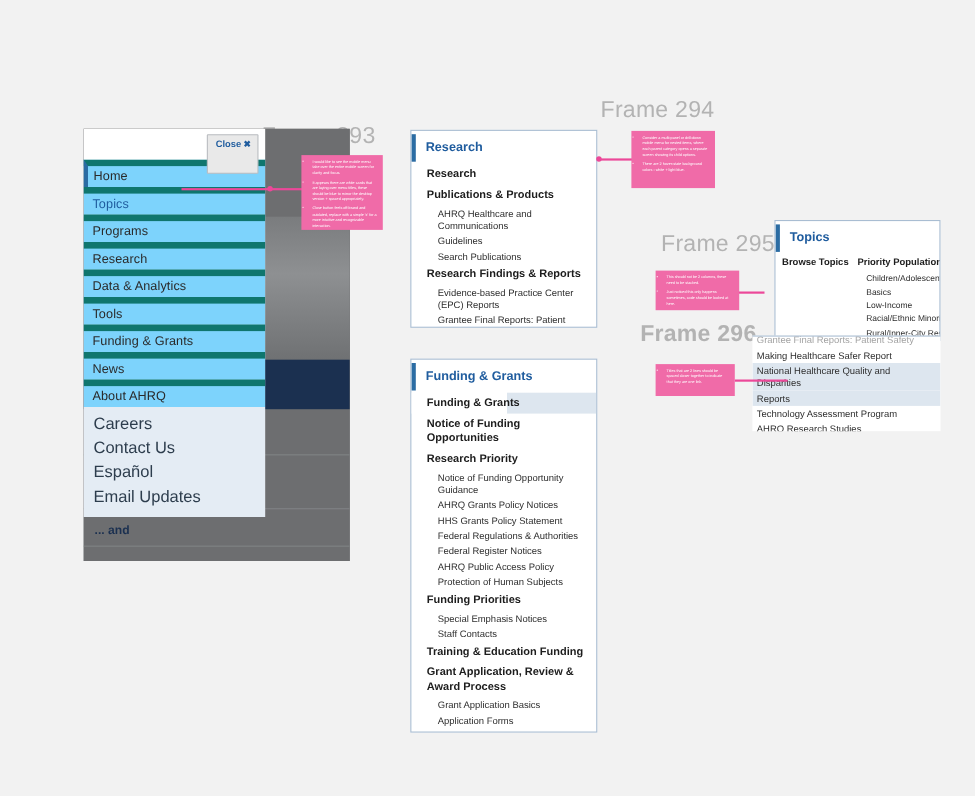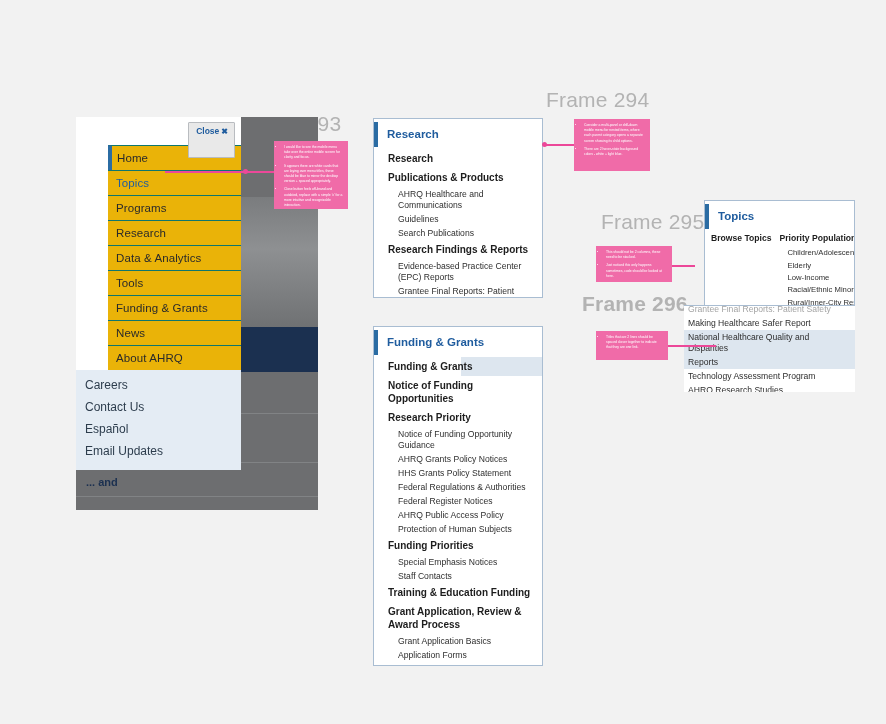--- a/index.html
+++ b/index.html
@@ -136,44 +136,43 @@
     white-space: nowrap;
   }
   .close-btn .x { font-size: 8px; margin-left: 2px; }
 
   .menu-item {
     height: 25px;
     display: flex;
     align-items: center;
     padding-left: 8px;
     box-sizing: border-box;
-    border-top: 1px solid #0f766e;
+    border-top: 6px solid #0f766e;
     font-size: 11.5px;
     color: #2a2a2a;
     letter-spacing: .1px;
-    background: #eab308;
-    margin-left: 32px;
+    background: #7dd3fc;
   }
   .menu-item.active {
     border-left: 4px solid #2b6ca3;
     padding-left: 5px;
     font-weight: normal;
   }
   .menu-item.link { color: #1f5c9e; }
 
   .submenu {
     background: #e4ecf4;
     padding: 4px 0 8px 0;
   }
   .submenu-item {
     height: 22px;
     display: flex;
     align-items: center;
     padding-left: 9px;
-    font-size: 12px;
+    font-size: 15px;
     color: #2d3d4d;
   }
 
   
   .panel {
     position: absolute;
     background: #ffffff;
     border: 1px solid #a9bdd2;
     box-sizing: border-box;
   }
@@ -398,21 +397,21 @@
 
   <div class="frame panel" id="frame-295">
     <div class="panel-title">Topics</div>
     <div class="topics-cols">
       <div class="topics-col">
         <div class="topics-col-head">Browse Topics</div>
       </div>
       <div class="topics-col">
         <div class="topics-col-head">Priority Populations</div>
         <div class="topics-item">Children/Adolescents</div>
-        <div class="topics-item">Elderly</div>
+        <div class="topics-item">Basics</div>
         <div class="topics-item">Low-Income</div>
         <div class="topics-item">Racial/Ethnic Minorities</div>
         <div class="topics-item">Rural/Inner-City Residents</div>
         <div class="topics-item">Special Healthcare Needs</div>
 
       </div>
     </div>
   </div>
 
   <div class="frame" id="frame-296">

